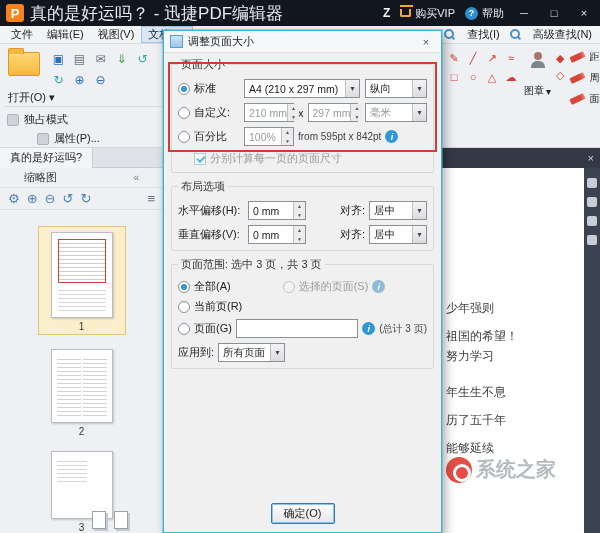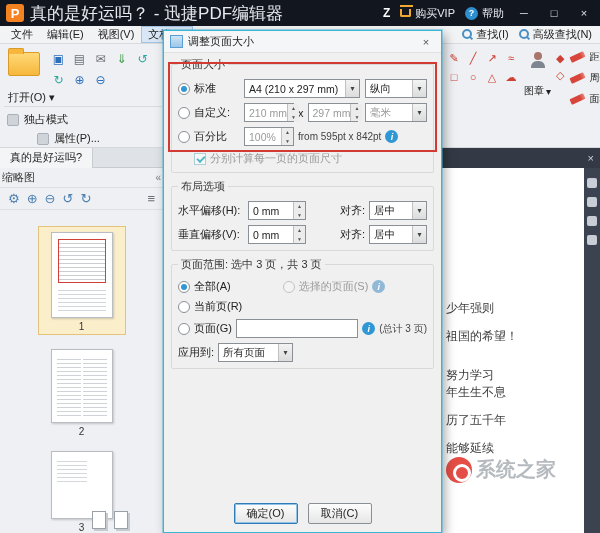--- a/index.html
+++ b/index.html
@@ -16,21 +16,21 @@
   .cart-icon { width:11px; height:8px; border:2px solid #f0a832; border-top:none; border-radius:0 0 2px 2px; position:relative; }
   .cart-icon::before { content:""; position:absolute; left:-2px; top:-4px; width:13px; height:2px; background:#f0a832; }
   .help-circle { width:13px; height:13px; border-radius:50%; background:#2e8fd0; color:#fff; font-size:9px; font-weight:bold; display:flex; align-items:center; justify-content:center; }
   .win-btn { width:20px; height:18px; display:flex; align-items:center; justify-content:center; color:#dfe3ea; font-size:11px; }
 
   
   .menubar { position:absolute; left:0; top:26px; width:600px; height:18px; background:#f2f3f5; border-bottom:1px solid #d8dadd; display:flex; align-items:center; padding:0 4px; font-size:11px; }
   .menu-item { padding:1px 7px; white-space:nowrap; }
   .menu-item.active { background:#d8e6f5; border:1px solid #a3c3e2; padding:0 6px; }
   .menubar-right { margin-left:auto; display:flex; gap:10px; align-items:center; padding-right:4px; }
-  .find-btn { display:flex; align-items:center; gap:3px; white-space:nowrap; }
+  .find-btn { display:flex; align-items:center; gap:12px; white-space:nowrap; }
   .mag { position:relative; width:11px; height:11px; flex:none; }
   .mag::before { content:""; position:absolute; width:6px; height:6px; border:2px solid #4a90c4; border-radius:50%; left:0; top:0; }
   .mag::after { content:""; position:absolute; width:4px; height:2px; background:#4a90c4; transform:rotate(45deg); right:0; bottom:1px; }
 
   
   .toolbar { position:absolute; left:0; top:44px; width:600px; height:104px; background:#eef0f3; border-bottom:1px solid #d5d8db; }
   .folder-icon { position:absolute; left:8px; top:8px; width:32px; height:24px; background:linear-gradient(#ffd978,#f6b73c); border:1px solid #d99a27; border-radius:2px; }
   .folder-icon::before { content:""; position:absolute; left:-1px; top:-5px; width:14px; height:5px; background:#f6b73c; border:1px solid #d99a27; border-bottom:none; border-radius:2px 2px 0 0; }
   .open-row { position:absolute; left:8px; top:46px; display:flex; align-items:center; gap:3px; }
   .tb-sep { position:absolute; left:4px; top:62px; width:158px; height:1px; background:#d8dadd; }
@@ -54,21 +54,21 @@
   .measure-item { display:flex; align-items:center; gap:5px; font-size:10px; white-space:nowrap; }
   .ruler-icon { width:15px; height:6px; background:linear-gradient(90deg,#d8453a 70%,#e8897f); transform:rotate(-25deg); border-radius:1px; flex:none; }
 
   
   .tabbar { position:absolute; left:0; top:148px; width:600px; height:20px; background:#dfe2e6; border-bottom:1px solid #c8ccd1; display:flex; align-items:center; }
   .doc-tab { height:20px; display:flex; align-items:center; padding:0 10px; background:#f4f5f7; border-right:1px solid #c8ccd1; white-space:nowrap; }
   .tabbar-dark { margin-left:auto; width:160px; height:20px; background:#333a46; display:flex; align-items:center; justify-content:flex-end; padding:0 6px; color:#cdd2d9; }
 
   
   .sidebar { position:absolute; left:0; top:168px; width:164px; height:365px; background:#eef0f3; border-right:1px solid #c9ccd1; }
-  .sb-header { height:20px; display:flex; align-items:center; padding:0 2px; border-bottom:1px solid #dcdfe3; color:#333; }
+  .sb-header { height:20px; display:flex; align-items:center; padding:0 24px; border-bottom:1px solid #dcdfe3; color:#333; }
   .sb-header .spacer { margin-left:auto; color:#7a8088; font-size:10px; }
   .sb-tools { height:22px; display:flex; align-items:center; gap:7px; padding:0 8px; border-bottom:1px solid #dcdfe3; color:#4d7fb0; font-size:13px; }
   .sb-tools .last { margin-left:auto; color:#6b7078; }
   .sb-thumbs { position:absolute; left:0; top:44px; right:0; bottom:0; display:flex; flex-direction:column; align-items:center; padding-top:14px; overflow:hidden; }
   .thumb-sel { background:#fbeecb; border:1px solid #e5c37c; padding:5px 12px 2px; display:flex; flex-direction:column; align-items:center; }
   .thumb-page { width:62px; background:#fff; border:1px solid #b9bdc2; box-shadow:1px 1px 2px rgba(0,0,0,.18); position:relative; }
   .t1 { height:86px; }
   .t1-red { position:absolute; left:6px; top:6px; right:6px; height:44px; border:1px solid #d04038; background:repeating-linear-gradient(#fff 0 3px, #c9cdd2 3px 4px); }
   .t1-lines { position:absolute; left:6px; bottom:6px; right:6px; height:24px; background:repeating-linear-gradient(#fff 0 3px, #d4d7db 3px 4px); }
   .t2 { height:86px; margin-top:14px; }
@@ -123,21 +123,21 @@
   .info-icon { width:13px; height:13px; border-radius:50%; background:#2f97d4; color:#fff; font-size:9px; font-style:italic; font-weight:bold; display:flex; align-items:center; justify-content:center; flex:none; }
   .info-icon.dim { background:#8fb9d6; }
   .ml-auto { margin-left:auto; }
 
   .red-annotation { position:absolute; left:-4px; right:-4px; top:-10px; height:calc(100% - 10px); border:2px solid #d23b34; pointer-events:none; z-index:5; }
 
   .btn-row { margin-top:auto; display:flex; justify-content:center; gap:10px; padding-bottom:2px; }
   .btn { width:64px; height:21px; border:1px solid #8a8f96; border-radius:2px; background:linear-gradient(#fdfdfd,#e6e6e6); font-size:11px; display:flex; align-items:center; justify-content:center; }
   .btn.default { border-color:#2f7bb5; box-shadow:0 0 0 1px #8fc3e8 inset; }
 
-  .w46{width:46px;} .w50{width:50px;} .w58{width:58px;} .w62{width:62px;} .w66{width:66px;} .w86{width:75px;} .w116{width:116px;justify-content:center;}
+  .w46{width:46px;} .w50{width:50px;} .w58{width:58px;} .w62{width:62px;} .w66{width:66px;} .w86{width:67px;} .w116{width:116px;justify-content:center;}
   .ind16{margin-left:16px;} .ind26{}
 </style>
 </head>
 <body>
 
 <div class="screen">
 
   <div class="titlebar">
     <div class="app-logo">P</div>
     <span class="win-title">真的是好运吗？ - 迅捷PDF编辑器</span>
@@ -281,21 +281,21 @@
     </div>
     <div class="sb-bottom-icons">
       <span class="page-stack-icon"></span>
       <span class="page-stack-icon"></span>
     </div>
   </div>
 
   <div class="docarea">
     <span class="doc-line" style="top:132px">少年强则</span>
     <span class="doc-line" style="top:160px">祖国的希望！</span>
-    <span class="doc-line" style="top:199px">努力学习</span>
+    <span class="doc-line" style="top:180px">努力学习</span>
     <span class="doc-line" style="top:216px">年生生不息</span>
     <span class="doc-line" style="top:244px">历了五千年</span>
     <span class="doc-line" style="top:272px">能够延续</span>
     <div class="watermark">
       <span class="wm-icon"></span>
       <span class="wm-text">系统之家</span>
     </div>
   </div>
 
   <div class="rightstrip">
@@ -429,18 +429,17 @@
           <div class="combo w86">
             <span class="cval">所有页面</span>
             <span class="carrow">▾</span>
           </div>
         </div>
       </fieldset>
 
 
       <div class="btn-row">
         <div class="btn default">确定(O)</div>
-        <div class="btn">取消(C)</div>
       </div>
     </div>
   </div>
 
 </div>
 
 </body></html>

